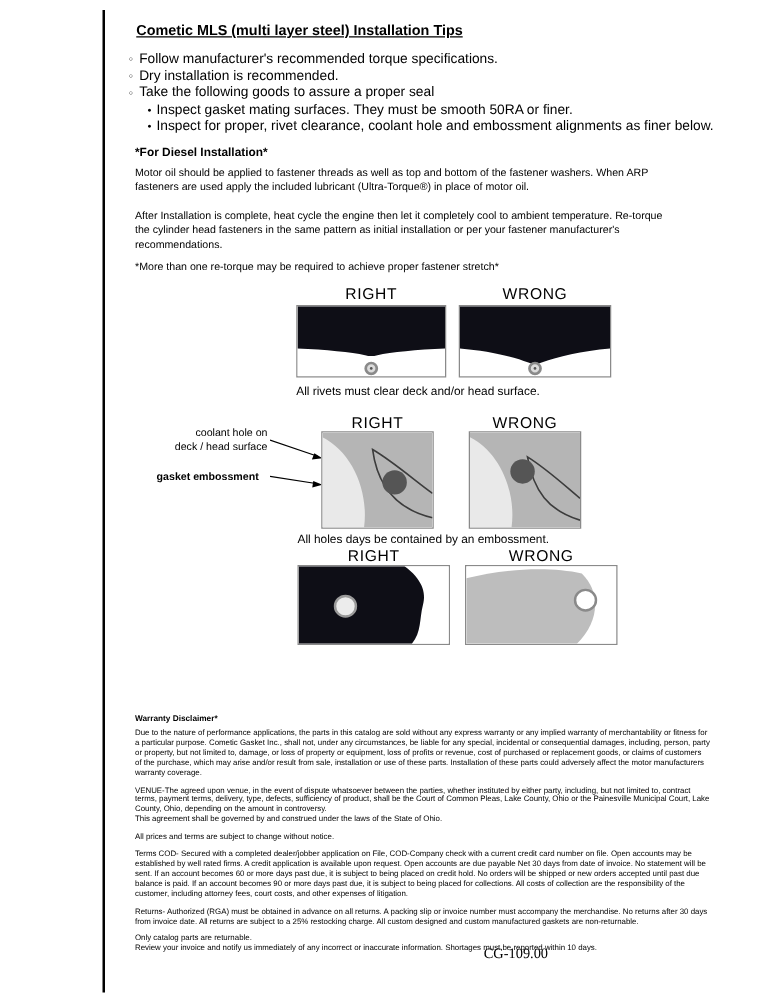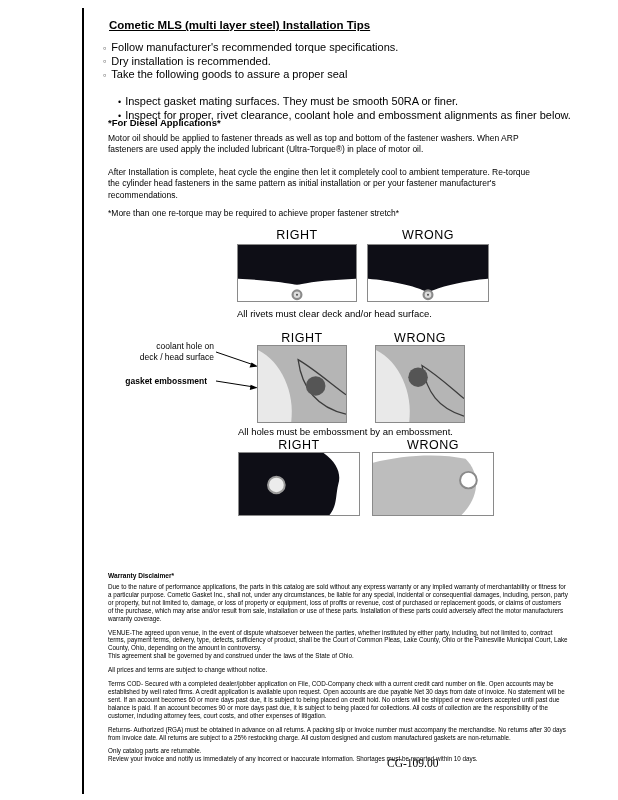--- a/index.html
+++ b/index.html
@@ -6,21 +6,21 @@
   html,body { background:#ffffff; }
   body { width:618px; height:800px; font-family:"Liberation Sans", sans-serif; color:#000; }
   .page { position:relative; width:618px; height:800px; background:#fff; overflow:hidden; }
 
   .left-rule { position:absolute; left:82px; top:8px; width:2px; height:786px; background:#000; }
 
   .title { position:absolute; left:109px; top:19px; font-size:11.5px; font-weight:bold; text-decoration:underline; white-space:nowrap; }
 
   .tips { position:absolute; left:103px; top:41px; list-style:none; font-size:11px; line-height:13px; }
   .tips > li::before { content:"○"; font-size:5.5px; margin-right:5px; vertical-align:1.5px; }
-  .subtips { list-style:none; padding-left:15px;margin-top:13px; }
+  .subtips { list-style:none; padding-left:15px; }
   .subtips > li::before { content:"•"; font-size:9px; margin-right:4px; }
 
   .diesel-heading { position:absolute; left:108px; top:117px; font-size:9.5px; font-weight:bold; }
   .d-para { position:absolute; left:108px; width:436px; font-size:8.5px; line-height:11.3px; }
   .d-p1 { top:133px; }
   .d-p2 { top:167px; }
   .d-note { position:absolute; left:108px; top:208px; font-size:8.5px; }
 
   .lbl { position:absolute; font-size:12.5px; text-align:center; letter-spacing:0.5px; }
   .r1l { left:237px; top:228px; width:120px; }
@@ -67,21 +67,21 @@
     <li><span>Follow manufacturer's recommended torque specifications.</span></li>
     <li><span>Dry installation is recommended.</span></li>
     <li><span>Take the following goods to assure a proper seal</span>
       <ul class="subtips">
         <li><span>Inspect gasket mating surfaces.  They must be smooth 50RA or finer.</span></li>
         <li><span>Inspect for proper, rivet clearance, coolant hole and embossment alignments as finer below.</span></li>
       </ul>
     </li>
   </ul>
 
-  <h2 class="diesel-heading">*For Diesel Applications*</h2>
+  <h2 class="diesel-heading">*For Diesel Installation*</h2>
   <p class="d-para d-p1">Motor oil should be applied to fastener threads as well as top and bottom of the fastener washers. When ARP fasteners are used apply the included lubricant (Ultra-Torque®) in place of motor oil.</p>
   <p class="d-para d-p2">After Installation is complete, heat cycle the engine then let it completely cool to ambient temperature. Re-torque the cylinder head fasteners in the same pattern as initial installation or per your fastener manufacturer's recommendations.</p>
   <p class="d-note">*More than one re-torque may be required to achieve proper fastener stretch*</p>
 
   <div class="lbl r1l">RIGHT</div>
   <div class="lbl r1r">WRONG</div>
 
   <svg class="diag-img i1l" viewBox="0 0 120 58" preserveAspectRatio="none">
     <rect width="120" height="58" fill="#ffffff"></rect>
     <path d="M0,0 H120 V35 C97,36 76,38 65,40.5 Q60,42 55,40.5 C44,38 23,36 0,35 Z" fill="#0e0e16"></path>
@@ -114,21 +114,21 @@
     <path d="M0,0 H90 V78 H34 C38,48 24,16 0,4 Z" fill="#b5b5b5"></path>
     <path d="M90,70 C60,63 45,44 41,14 C58,24 76,40 90,50" fill="none" stroke="#3c3c3c" stroke-width="1.3"></path>
     <circle cx="59" cy="41" r="10" fill="#555555"></circle>
   </svg>
   <svg class="diag-img i2r" viewBox="0 0 90 78" preserveAspectRatio="none">
     <rect width="90" height="78" fill="#e9e9e9"></rect>
     <path d="M0,0 H90 V78 H34 C38,48 24,16 0,4 Z" fill="#b5b5b5"></path>
     <path d="M90,72 C64,64 52,48 47,20 C63,30 78,44 90,54" fill="none" stroke="#3c3c3c" stroke-width="1.3"></path>
     <circle cx="43" cy="32" r="10" fill="#555555"></circle>
   </svg>
-  <div class="cap cap2">All holes must be embossment by an embossment.</div>
+  <div class="cap cap2">All holes days be contained by an embossment.</div>
 
   <div class="lbl r3l">RIGHT</div>
   <div class="lbl r3r">WRONG</div>
 
   <svg class="diag-img i3l" viewBox="0 0 122 64" preserveAspectRatio="none">
     <rect width="122" height="64" fill="#ffffff"></rect>
     <path d="M0,0 H86 C100,10 104,22 101,32 C98,44 100,54 92,64 H0 Z" fill="#0e0e16"></path>
     <circle cx="38" cy="33" r="8.5" fill="#ececec" stroke="#9a9a9a" stroke-width="2"></circle>
   </svg>
   <svg class="diag-img i3r" viewBox="0 0 122 64" preserveAspectRatio="none">

